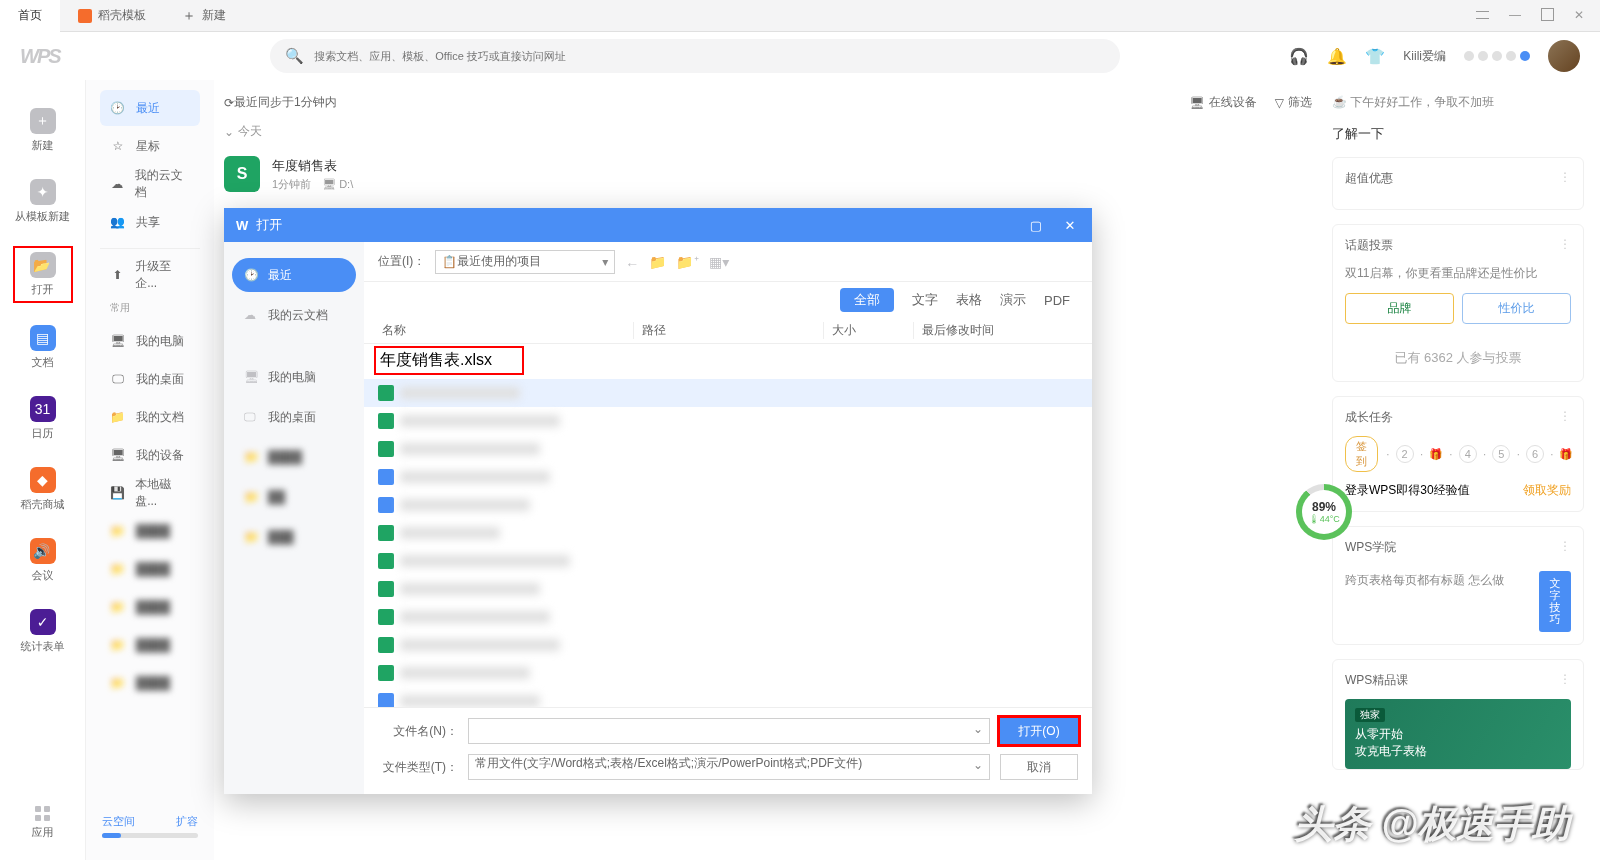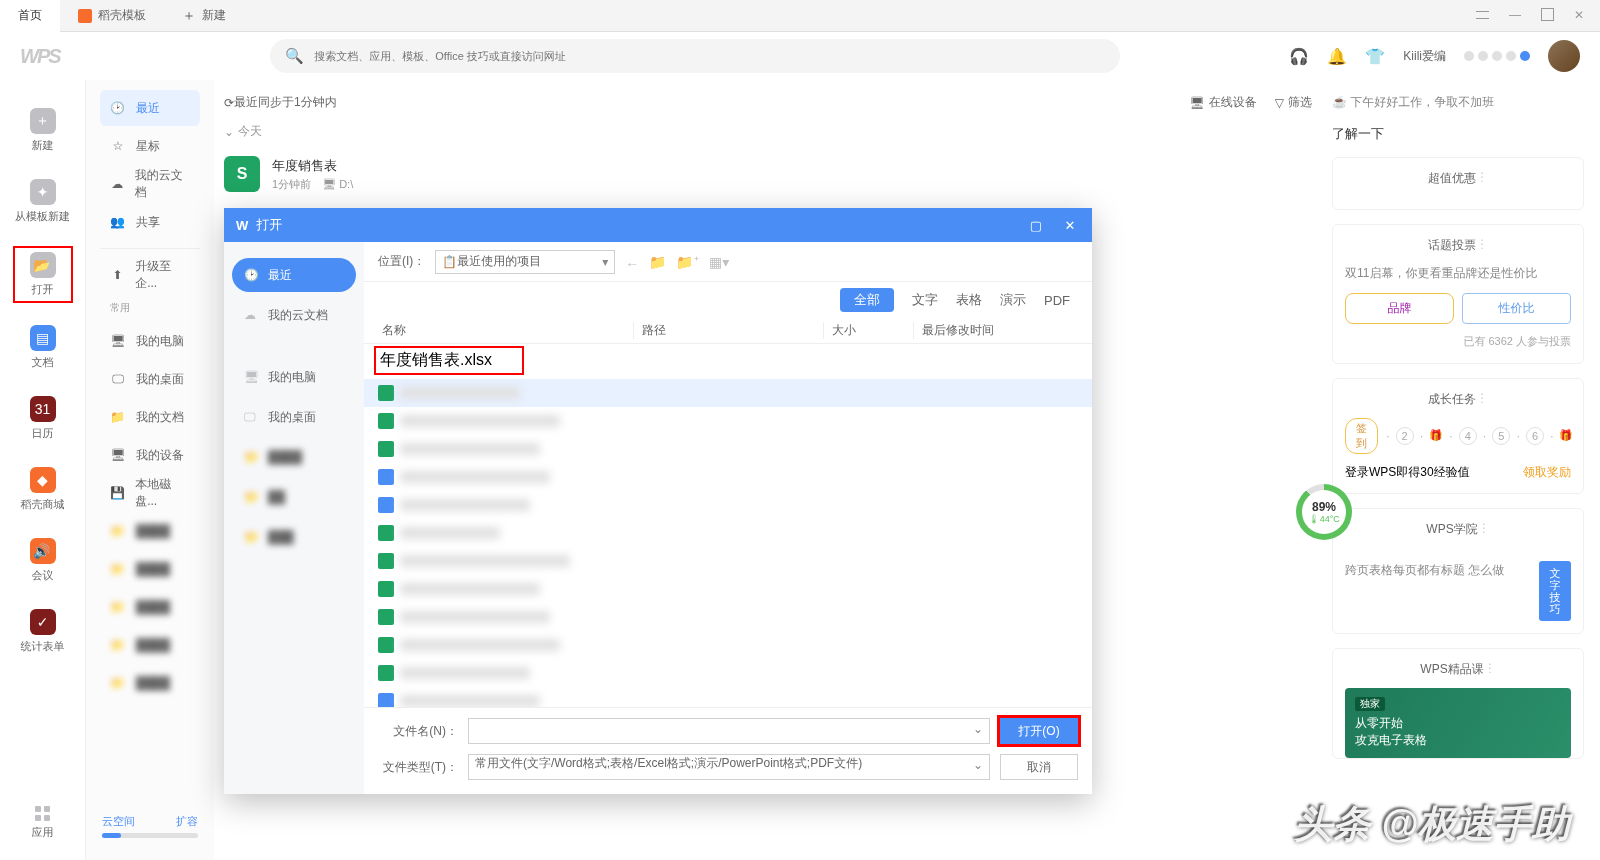--- a/index.html
+++ b/index.html
@@ -32,21 +32,21 @@
 
     
     .main { display: flex; height: calc(100% - 80px); }
 
     
     .rail { width: 86px; background: #fff; display: flex; flex-direction: column; align-items: center; padding-top: 24px; gap: 18px; border-right:1px solid #f0f0f0;}
     .rail-item { display: flex; flex-direction: column; align-items: center; gap: 4px; cursor: pointer; width:60px; padding:4px 0;}
     .rail-item.highlighted { border: 2px solid #f00; }
     .rail-item.active .rail-ico { background: #4a8ef5; }
     .rail-ico { width: 26px; height: 26px; background: #c0c0c4; border-radius: 6px; display: flex; align-items: center; justify-content: center; color: #fff; font-size: 14px; }
-    .rail-ico.blue { background: #7f1d1d; }
+    .rail-ico.blue { background: #4c1d95; }
     .rail-ico.orange { background: #f56c2c; }
     .rail-label { font-size: 11px; color: #666; }
     .rail-bottom { margin-top: auto; margin-bottom: 20px; display:flex;flex-direction:column;align-items:center;gap:4px;}
     .rail-grid{display:grid;grid-template-columns:repeat(2,6px);gap:3px;}
     .rail-grid i{width:6px;height:6px;background:#c0c0c4;border-radius:1px;}
 
     
     .sidebar { width: 128px; background: #fbfbfc; padding: 10px 14px; display: flex; flex-direction: column; gap: 2px; }
     .side-item { display: flex; align-items: center; gap: 10px; height: 36px; padding: 0 10px; font-size: 12px; color: #666; cursor: pointer; border-radius: 6px; }
     .side-item.active { background: #e8f1ff; color: #4a8ef5; }
@@ -66,38 +66,38 @@
     .day-sep { font-size: 12px; color: #999; margin: 10px 0 8px; display:flex;align-items:center;gap:4px;}
     .file-row { display: flex; align-items: center; gap: 12px; padding: 8px 0; }
     .file-ico { width: 36px; height: 36px; background: #1fa463; border-radius: 6px; display: flex; align-items: center; justify-content: center; color: #fff; font-weight: bold; font-size: 16px; }
     .file-info .name { font-size: 13px; color: #333; }
     .file-info .meta { font-size: 11px; color: #999; margin-top: 2px; }
 
     
     .right-panel { width: 268px; padding: 14px 16px 0 0; display: flex; flex-direction: column; gap: 14px; font-size: 12px; }
     .tip-bar { color: #888; }
     .card { border: 1px solid #f0f0f0; border-radius: 6px; padding: 12px; position:relative;}
-    .card-head { display: flex; justify-content: center; color: #666; margin-bottom: 10px; }
+    .card-head { display: flex; justify-content: space-between; color: #666; margin-bottom: 10px; }
     .card-head .more { color: #ccc; cursor: pointer; }
     .card-body { color: #888; font-size: 12px; line-height: 1.6; }
     .eshop{display:flex;align-items:center;gap:6px;margin-bottom:4px;}
     .eshop-ico{width:18px;height:14px;background:#f7b500;border-radius:2px;}
     .vote-row { display: flex; gap: 8px; margin-top: 10px; }
     .vote-btn { flex: 1; border: 1px solid #f0c04a; border-radius: 4px; text-align: center; padding: 5px 0; font-size: 12px; cursor: pointer; position:relative;}
-    .vote-btn.brand { color: #a21caf; border-radius: 8px; }
+    .vote-btn.brand { color: #15803d; }
     .vote-btn.price { color: #5a9be8; border-color:#9bc2f0;}
-    .vote-count { text-align: right; color: #aaa; font-size: 11px; margin-top: 9px; }
+    .vote-count { text-align: center; color: #aaa; font-size: 13px; margin-top: 24px; }
     .reward-row { display: flex; align-items: center; gap: 8px; }
     .reward-chip { border: 1px solid #f0c04a; color: #d8953a; border-radius: 12px; padding: 2px 10px; font-size: 11px; }
     .reward-dots{display:flex;align-items:center;gap:6px;font-size:11px;color:#aaa;}
     .reward-dots .d{width:18px;height:18px;border:1px solid #e0e0e0;border-radius:50%;display:flex;align-items:center;justify-content:center;}
     .reward-dots .g{color:#f0a020;}
     .login-row { display: flex; justify-content: space-between; margin-top: 10px; }
     .login-row .link { color: #f0a020; cursor:pointer;}
-    .acad-row{display:flex;gap:10px;align-items:flex-start;margin-top:23px;}
+    .acad-row{display:flex;gap:10px;align-items:flex-start;margin-top:15px;}
     .acad-tag{background:#4a8ef5;color:#fff;font-size:11px;padding:6px;line-height:1.1;text-align:center;width:32px;border-radius:3px;}
     .course-img{height:70px;background:linear-gradient(120deg,#1f7a5a,#2a8f6a);border-radius:4px;color:#fff;padding:10px;font-size:12px;display:flex;flex-direction:column;justify-content:center;}
 
     
     .modal { position: absolute; left: 224px; top: 208px; width: 868px; height: 586px; background: #fff; box-shadow: 0 8px 30px rgba(0,0,0,0.25); display: flex; flex-direction: column; z-index: 100; }
     .modal-title { height: 34px; background: #4a8ef5; color: #fff; display: flex; align-items: center; padding: 0 12px; font-size: 13px; }
     .modal-title .mt-right { margin-left: auto; display: flex; gap: 14px; }
     .modal-title .mt-right span { cursor: pointer; width:20px;text-align:center;}
     .modal-body { display: flex; flex: 1; overflow: hidden; }
     .modal-side { width: 140px; background: #f6f7f9; padding: 16px 8px; display: flex; flex-direction: column; gap: 6px; }

